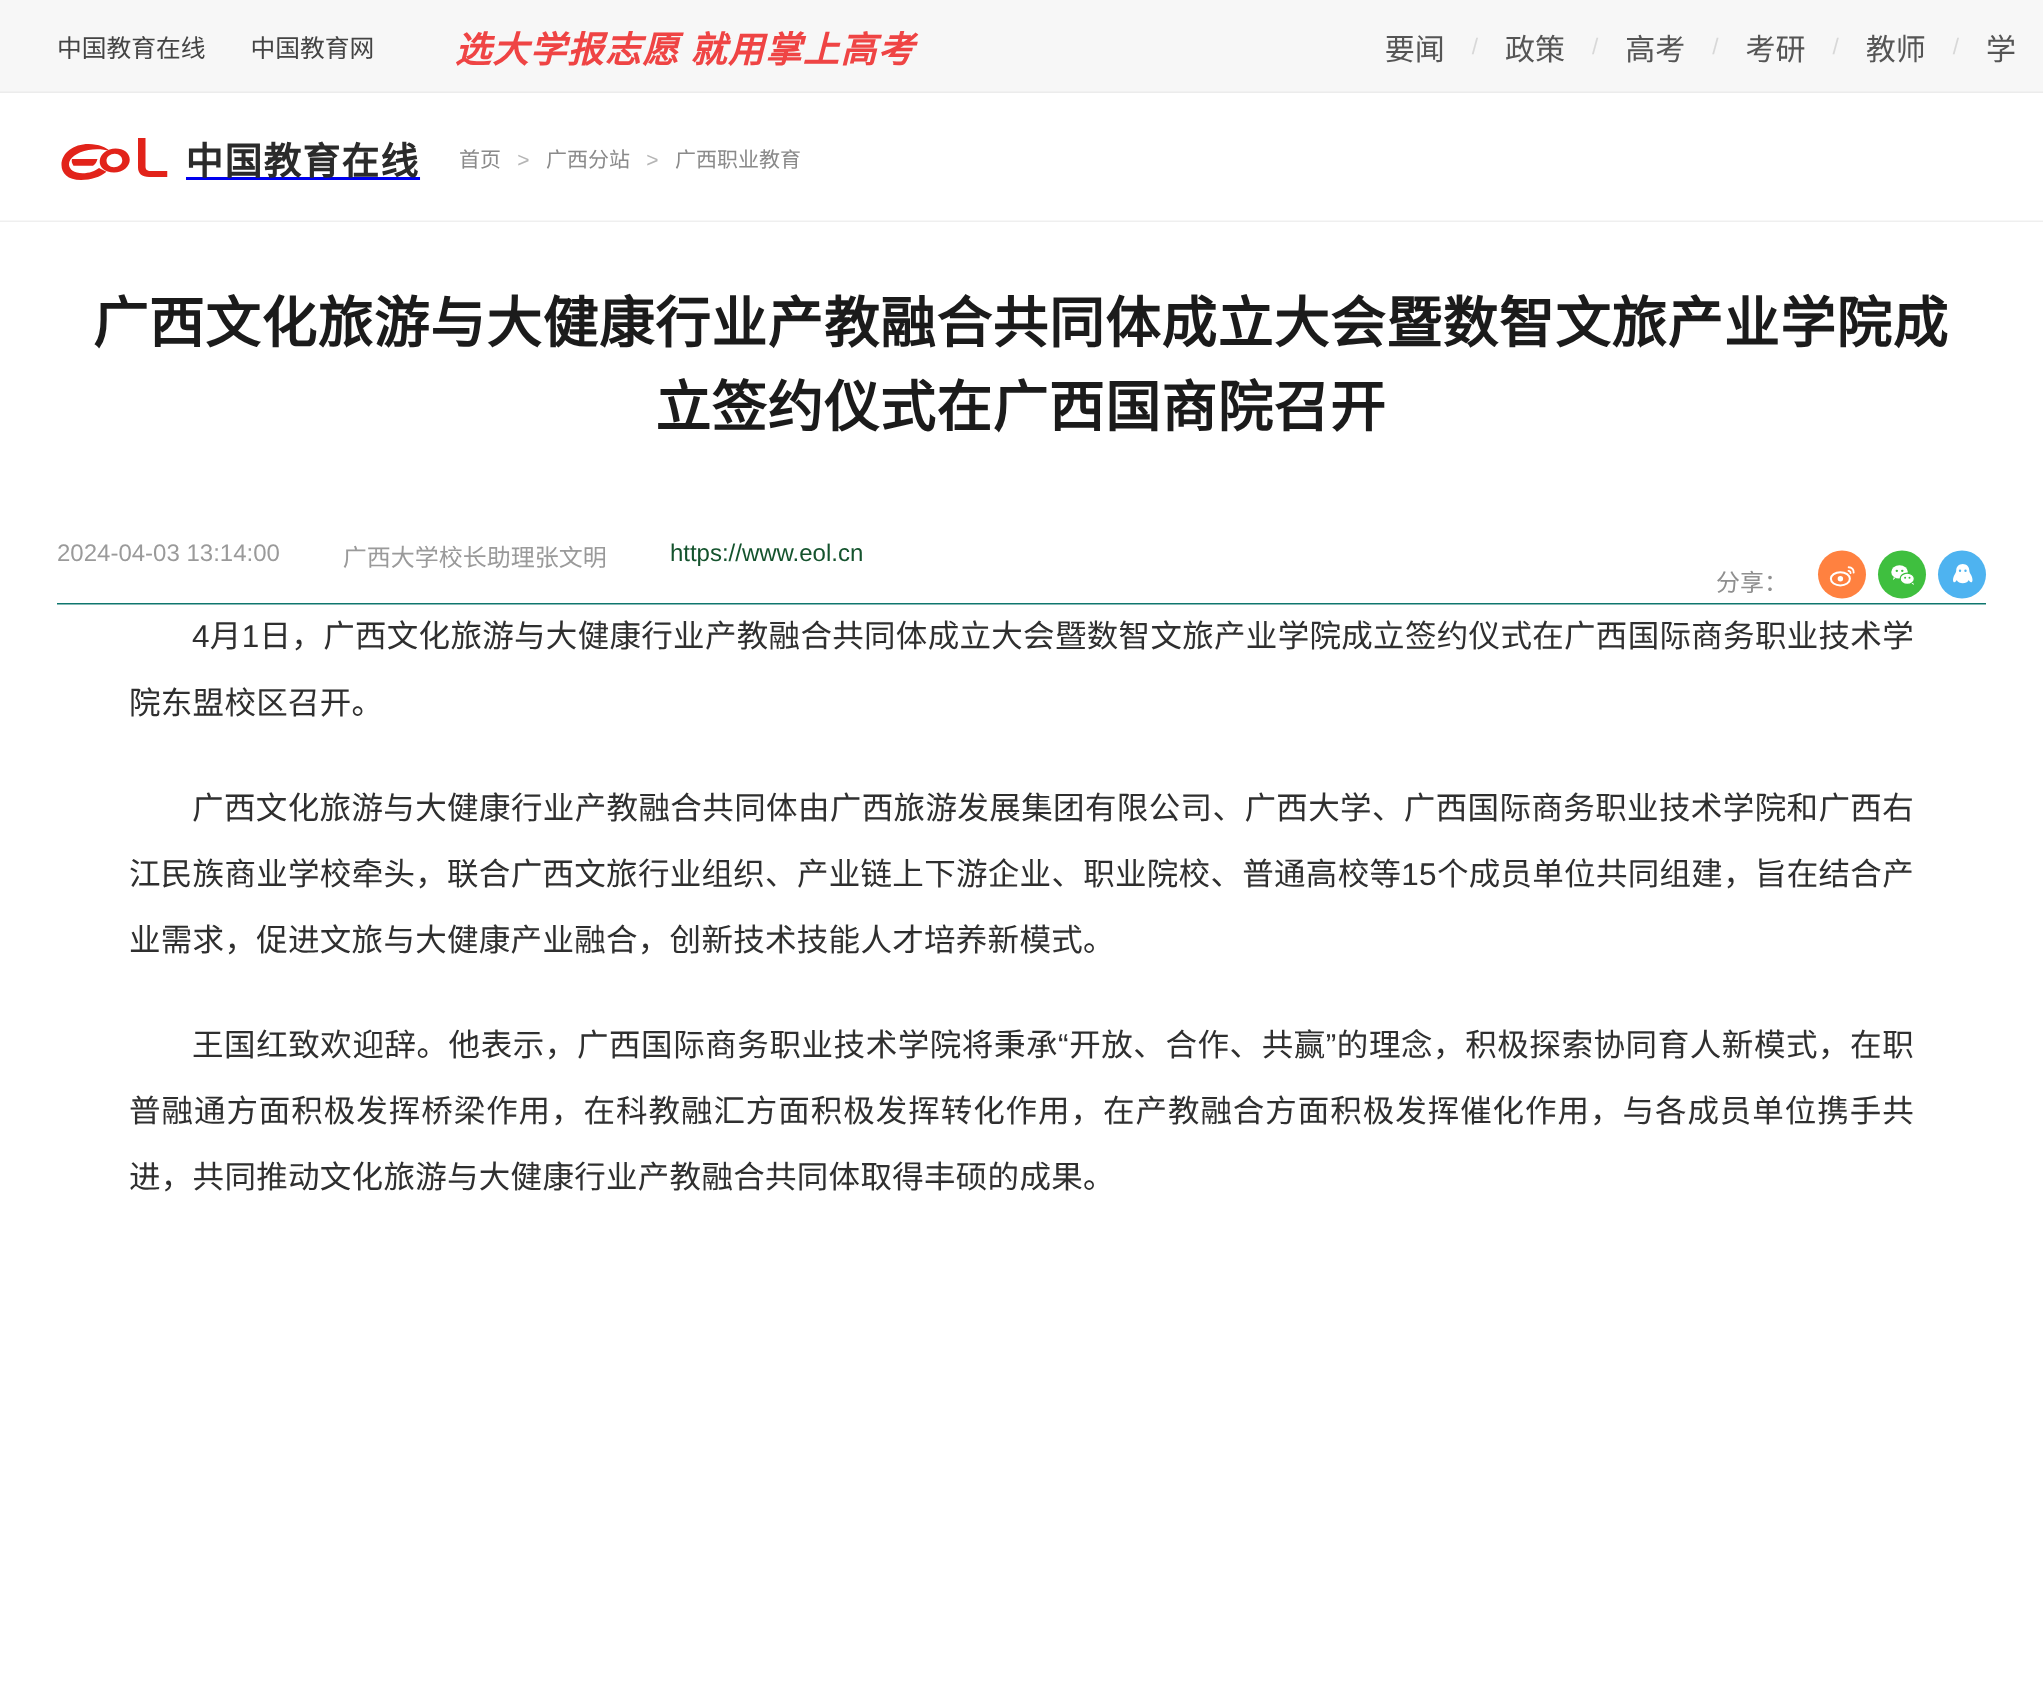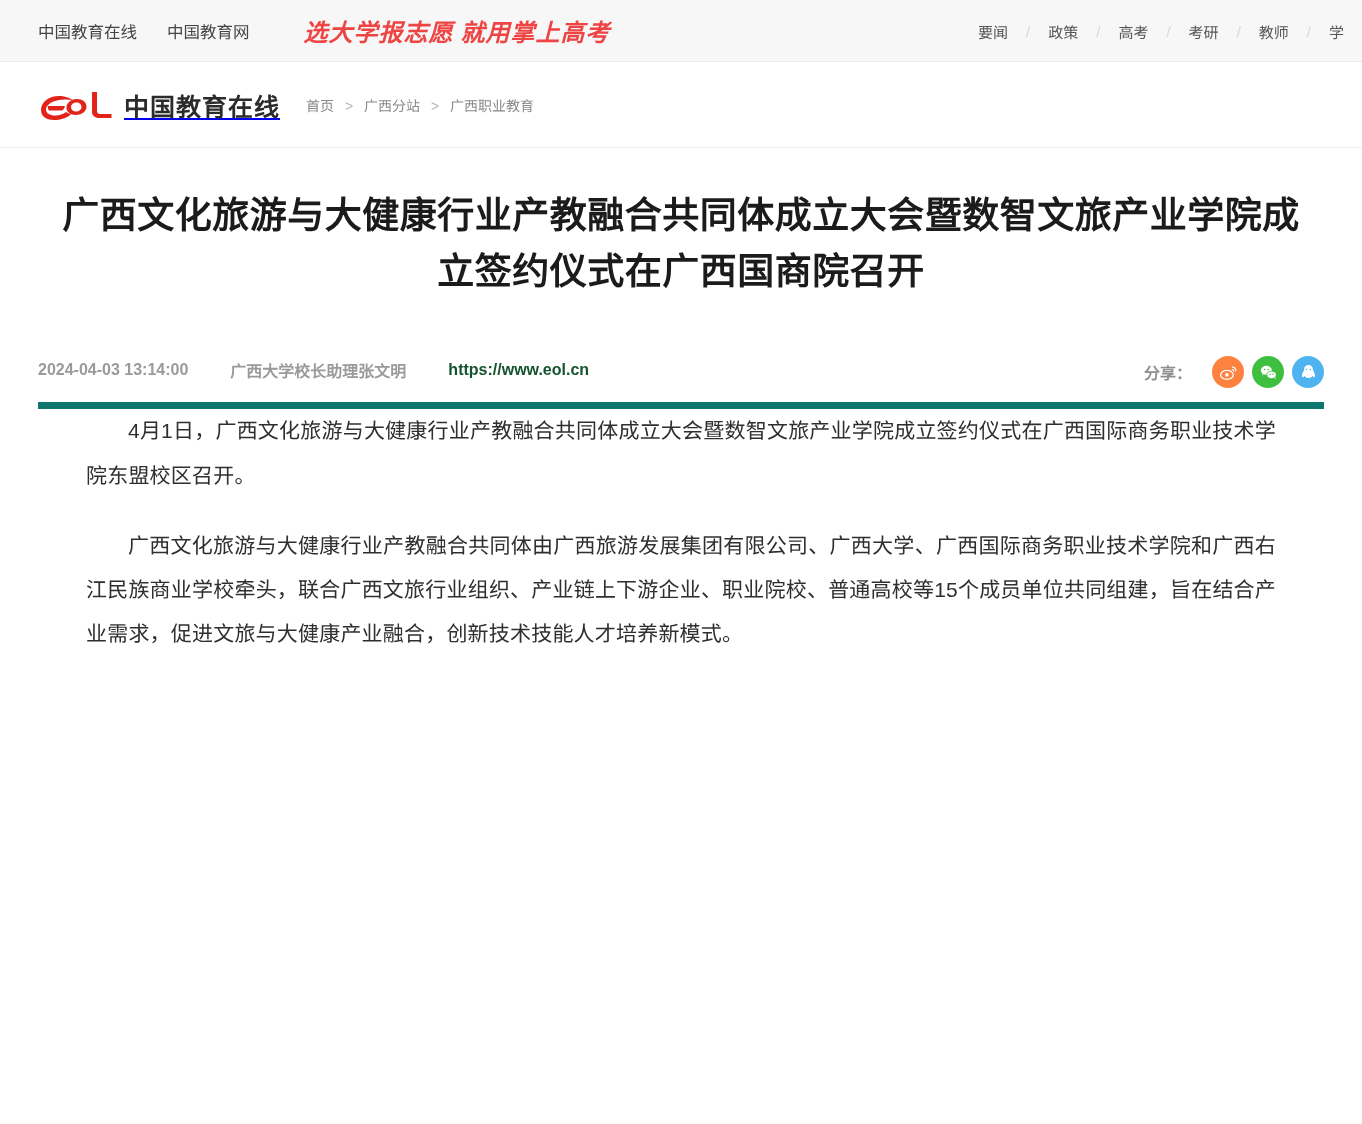--- a/index.html
+++ b/index.html
@@ -49,21 +49,21 @@
   }
   .topbar-nav {
     position: absolute;
     right: 0;
     top: 0;
     height: 62px;
     display: flex;
     align-items: center;
   }
   .topnav-item {
-    font-size: 15px;
+    font-size: 20px;
     color: #555;
     padding: 0 18px;
     white-space: nowrap;
     text-decoration: none;
   }
   .topnav-sep {
     color: #d8d8d8;
     font-size: 15px;
   }
 
@@ -114,39 +114,38 @@
     text-align: center;
     font-size: 37px;
     line-height: 1.52;
     font-weight: bold;
     color: #1b1b1b;
     letter-spacing: 0.5px;
   }
   .meta {
     margin-top: 40px;
     padding: 18px 0 20px 0;
-    border-bottom: 7px solid #0f766e;
+    border-bottom: 1px solid #0f766e;
     display: flex;
     align-items: center;
     position: relative;
-    font-weight: bold;
   }
   .meta-item {
     font-size: 16px;
     color: #9a9a9a;
     margin-right: 42px;
     white-space: nowrap;
   }
   .meta-url { color: #14532d; text-decoration: none; }
   .share-wrap {
     position: absolute;
     right: 0;
-    top: 16px;
-    display: flex;
-    align-items: center;
+    top: 27px;
+    display: flex;
+    align-items: flex-end;
   }
   .share-label {
     font-size: 16px;
     color: #8f8f8f;
     margin-right: 12px;
     white-space: nowrap;
   }
   .share-btn {
     width: 32px;
     height: 32px;
@@ -260,15 +259,16 @@
           <circle cx="9.7" cy="8.2" r="1" fill="#4eb3f0"></circle>
           <circle cx="14.3" cy="8.2" r="1" fill="#4eb3f0"></circle>
         </svg>
       </div>
     </div>
   </div>
 
   <div class="body-text">
     <p>4月1日，广西文化旅游与大健康行业产教融合共同体成立大会暨数智文旅产业学院成立签约仪式在广西国际商务职业技术学院东盟校区召开。</p>
     <p>广西文化旅游与大健康行业产教融合共同体由广西旅游发展集团有限公司、广西大学、广西国际商务职业技术学院和广西右江民族商业学校牵头，联合广西文旅行业组织、产业链上下游企业、职业院校、普通高校等15个成员单位共同组建，旨在结合产业需求，促进文旅与大健康产业融合，创新技术技能人才培养新模式。</p>
+    <p>王国红致欢迎辞。他表示，广西国际商务职业技术学院将秉承“开放、合作、共赢”的理念，积极探索协同育人新模式，在职普融通方面积极发挥桥梁作用，在科教融汇方面积极发挥转化作用，在产教融合方面积极发挥催化作用，与各成员单位携手共进，共同推动文化旅游与大健康行业产教融合共同体取得丰硕的成果。</p>
   </div>
 
 </div>
 
 </body></html>

